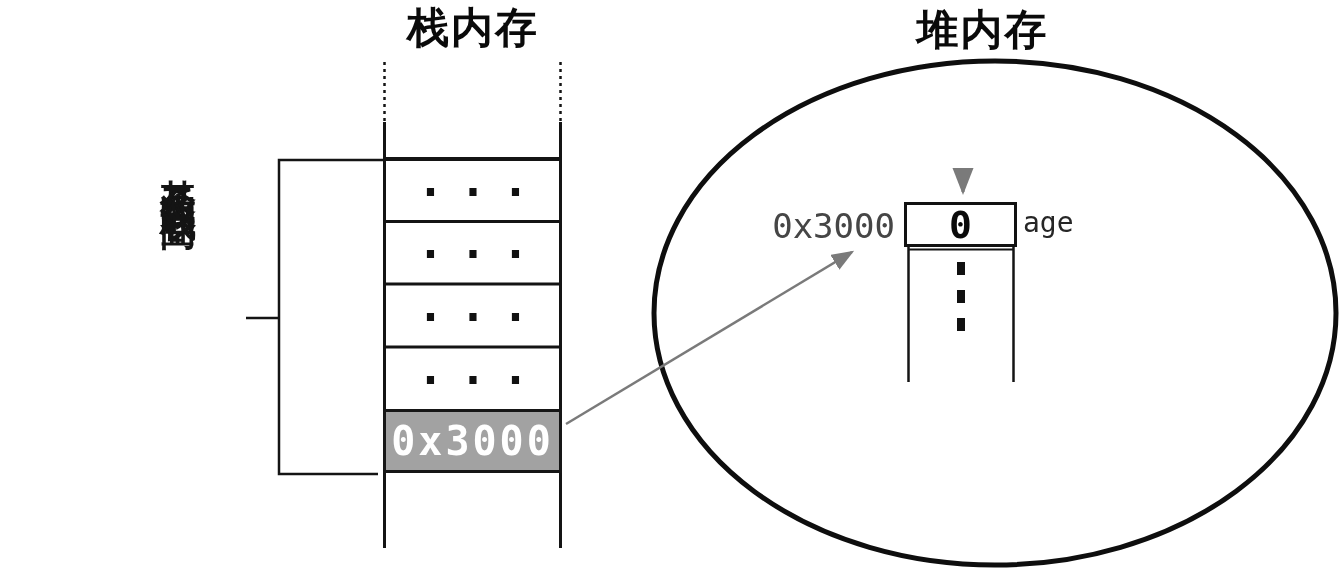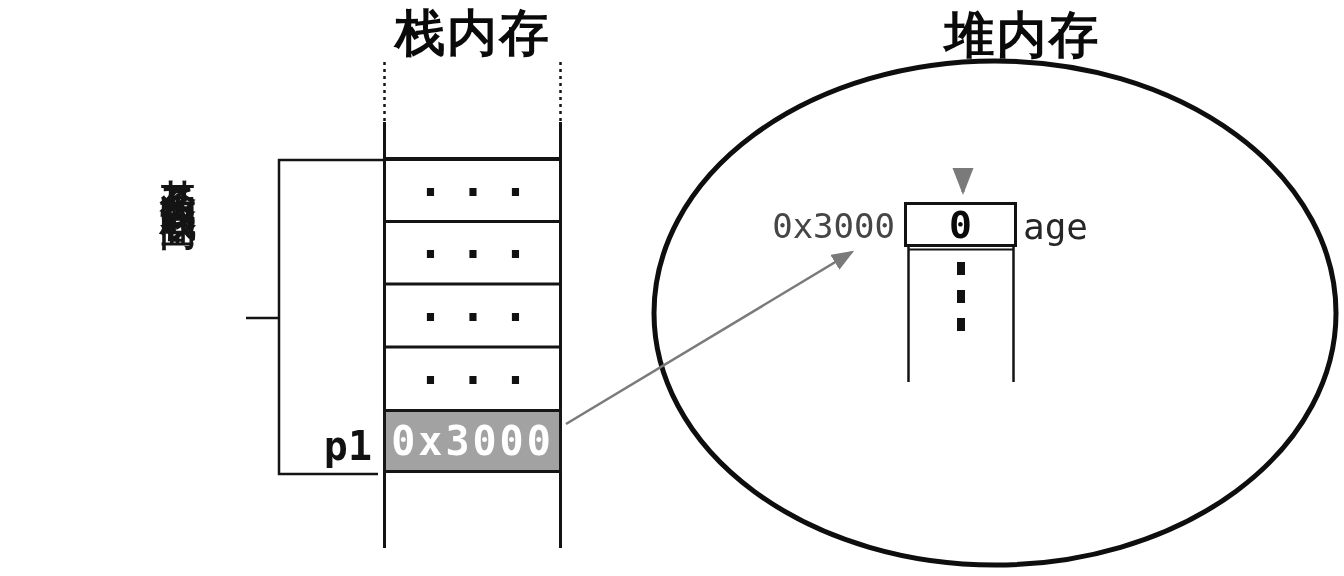--- a/index.html
+++ b/index.html
@@ -6,21 +6,21 @@
   #stage{
     position:relative;
     width:1344px;height:576px;
     background:#ffffff;
     font-family:"DejaVu Sans",sans-serif;
     overflow:hidden;
   }
   #lineart{position:absolute;left:0;top:0;width:1344px;height:576px;z-index:1;}
   .abs{position:absolute;z-index:2;}
   .title{
-    font-weight:bold;font-size:50px;color:#0a0a0a;
+    font-weight:bold;font-size:42px;color:#0a0a0a;
     text-align:center;letter-spacing:2px;white-space:nowrap;
   }
   .vertical-label{
     writing-mode:vertical-rl;text-orientation:upright;
     font-size:36px;font-weight:600;color:#141414;
     letter-spacing:5px;line-height:1;white-space:nowrap;
   }
   .stack-cell{
     left:385px;width:176px;height:62px;
     display:flex;align-items:center;justify-content:center;
@@ -61,21 +61,21 @@
     left:904px;top:202px;width:113px;height:45px;
     background:#ffffff;border:3px solid #121212;box-sizing:border-box;
     display:flex;align-items:center;justify-content:center;
   }
   .field-box span{
     font-family:"DejaVu Sans Mono",monospace;font-weight:bold;
     font-size:38px;color:#0a0a0a;
   }
   .field-name{
     left:1023px;top:206px;
-    font-family:"DejaVu Sans Mono",monospace;font-size:36px;color:#262626;
+    font-family:"DejaVu Sans Mono",monospace;font-size:28px;color:#262626;
   }
   .vdots{
     left:908px;top:262px;width:106px;
     display:flex;flex-direction:column;align-items:center;gap:15px;
   }
   .vdot{width:8px;height:13px;background:#111;}
 </style>
 </head>
 <body>
 
@@ -106,42 +106,41 @@
     <line x1="566" y1="424" x2="852" y2="252" stroke="#7a7a7a" stroke-width="2.5" marker-end="url(#ah-gray)"></line>
 
     <line x1="963" y1="168" x2="963" y2="192" stroke="#7a7a7a" stroke-width="3" marker-end="url(#ah-gray)"></line>
 
     <line x1="908.5" y1="246" x2="908.5" y2="382" stroke="#141414" stroke-width="2.5"></line>
     <line x1="1013.5" y1="246" x2="1013.5" y2="382" stroke="#141414" stroke-width="2.5"></line>
     <line x1="908" y1="249.5" x2="1014" y2="249.5" stroke="#141414" stroke-width="2"></line>
   </svg>
 
   <div class="abs title" style="left:384px;top:0px;width:178px;">栈内存</div>
-  <div class="abs title" style="left:930px;top:2px;width:185px;">堆内存</div>
+  <div class="abs title" style="left:890px;top:2px;width:185px;">堆内存</div>
 
   <div class="abs vertical-label" style="left:160px;top:150px;height:340px;">某个函数的栈空间</div>
 
   <div class="abs stack-cell" style="top:159px;">
     <span>...</span>
   </div>
   <div class="abs stack-cell" style="top:221px;">
     <span>...</span>
   </div>
   <div class="abs stack-cell" style="top:284px;">
     <span>...</span>
   </div>
   <div class="abs stack-cell" style="top:347px;">
     <span>...</span>
   </div>
 
   <div class="abs gray-cell">
     <span>0x3000</span>
   </div>
 
-  <div class="abs p1-label">p1</div>
 
 
   <div class="abs heap-address">0x3000</div>
 
   <div class="abs field-box">
     <span>0</span>
   </div>
   <div class="abs field-name">age</div>
 
   <div class="abs vdots">

